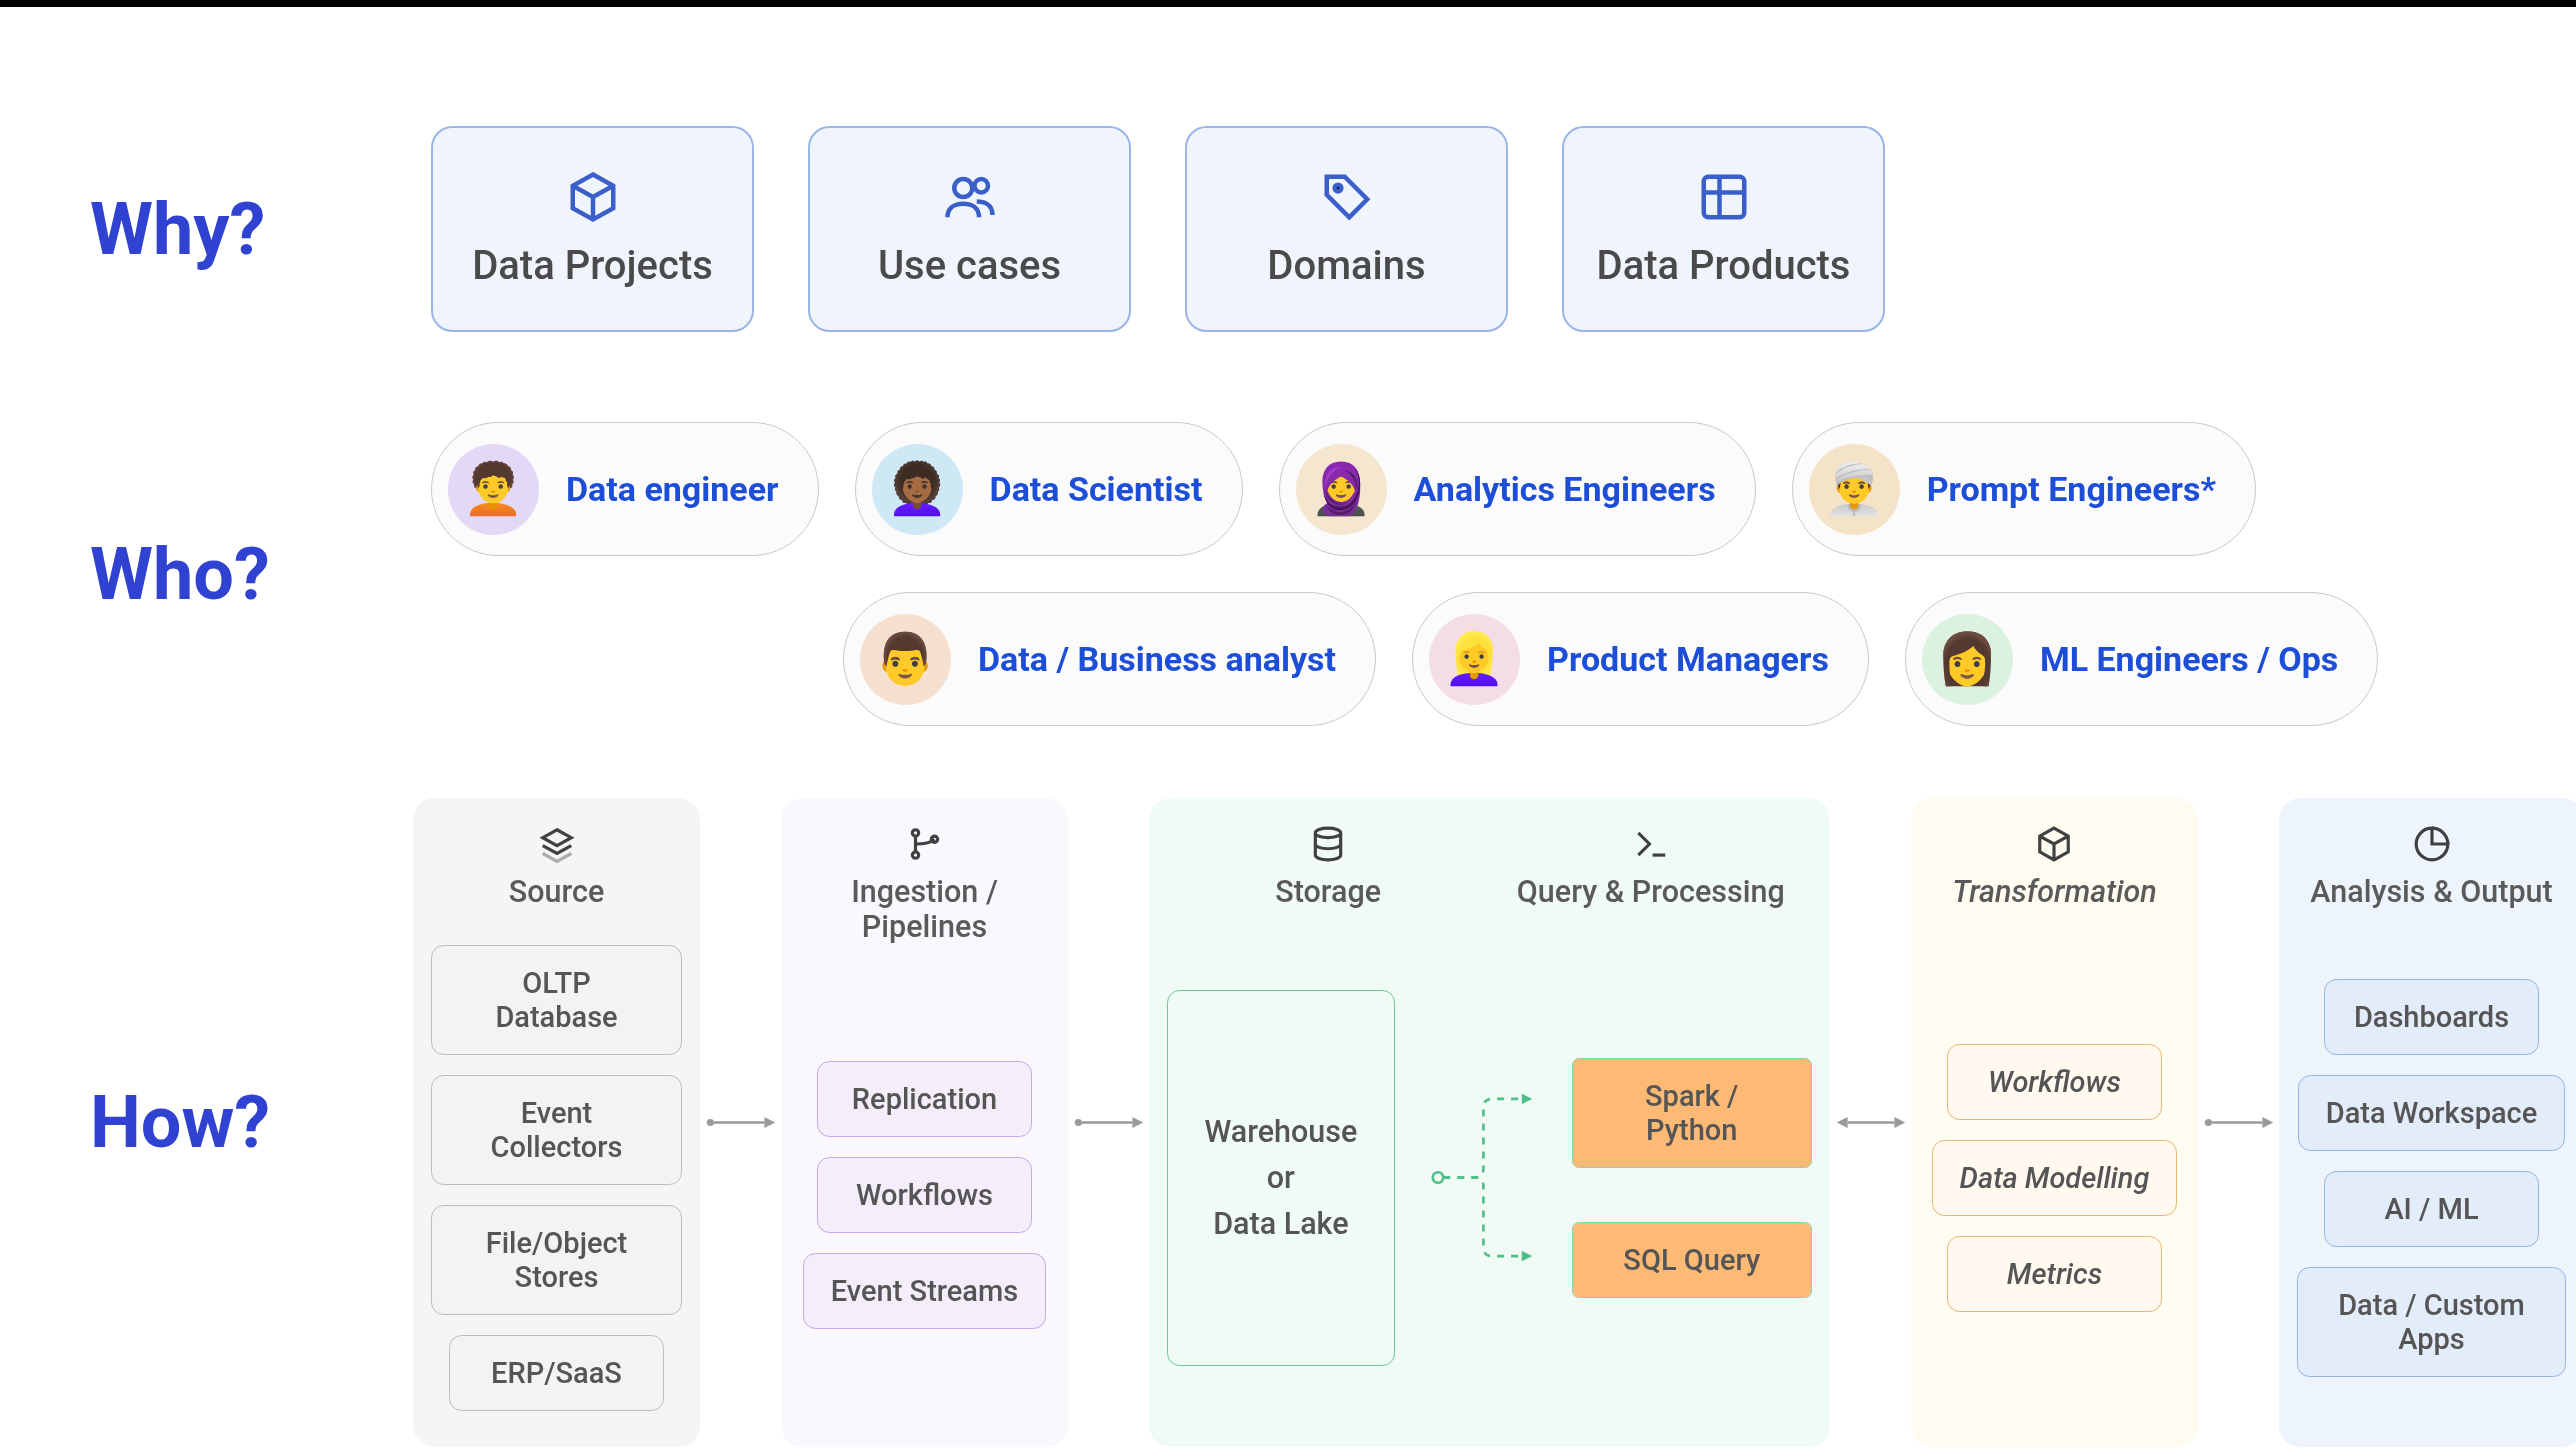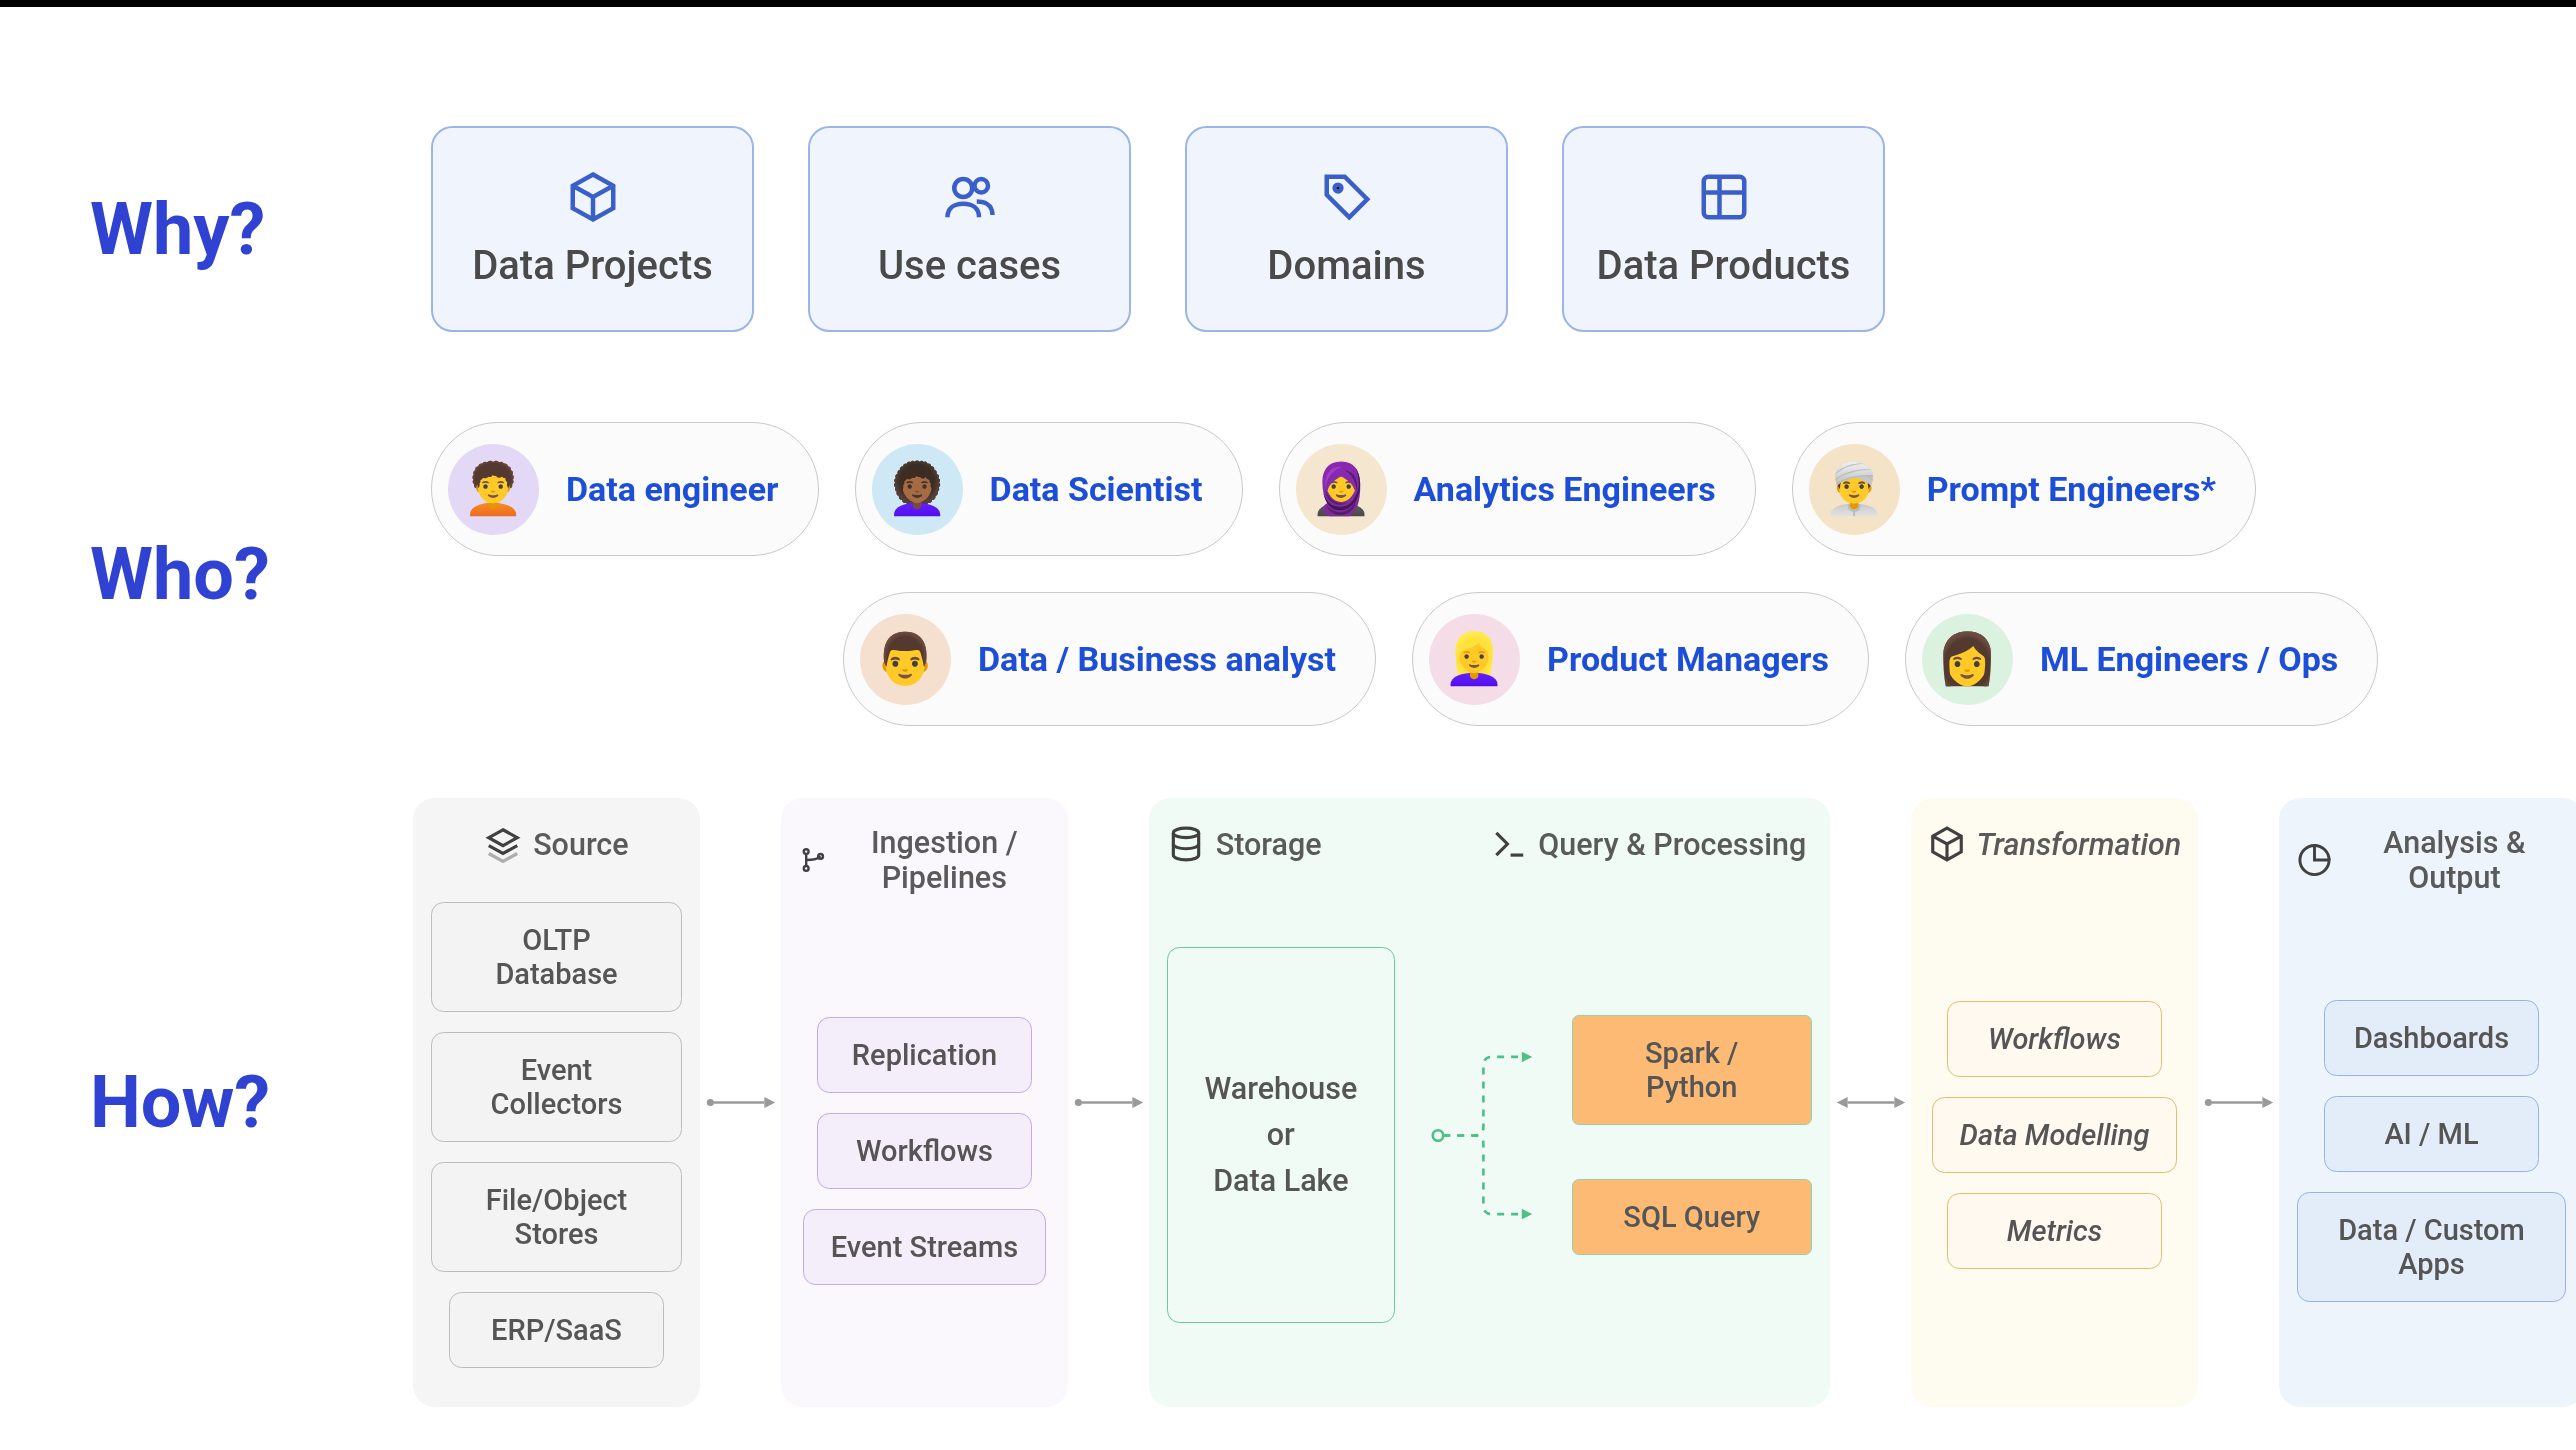--- a/index.html
+++ b/index.html
@@ -60,21 +60,21 @@
   .who-label { font-size: 34px; font-weight: 700; color: #1d4ed8; white-space:nowrap;}
 
   .how-container { display:flex; align-items:center; }
   .how-lanes { flex:1; display:flex; gap:0px; align-items:stretch; position:relative; margin-left:18px;}
   .lane {
     border-radius: 21.5px;
     padding: 27px 18px 36px 18px;
     display:flex; flex-direction:column; align-items:center;
     min-height: 609px;
   }
-  .lane-header { display:flex; flex-direction:row; align-items:center; gap:10.8px; margin-bottom:36px;}
+  .lane-header { display:flex; flex-direction:column; align-items:center; gap:10.8px; margin-bottom:36px;}
   .lane-header svg { width:38px; height:38px; stroke:#404040; fill:none; stroke-width:2;}
   .lane-title { font-size:30.5px; color:#5A5A5A; font-weight:500; text-align:center;}
   .lane-items { display:flex; flex-direction:column; gap:20px; align-items:center; justify-content:center; flex:1;}
   .chip {
     border-radius: 12.5px;
     padding: 20px 27px;
     font-size: 29px;
     color: #555;
     text-align:center;
     min-width: 215px;
@@ -343,20 +343,21 @@
 
     <div class="lane output">
       <div class="lane-header">
         <svg viewBox="0 0 24 24">
             <use href="#ic-piechart"></use>
           </svg>
         <div class="lane-title">Analysis &amp; Output</div>
       </div>
       <div class="lane-items">
         <div class="chip blue">Dashboards</div>
+        <div class="chip blue">Data Workspace</div>
         <div class="chip blue">AI / ML</div>
         <div class="chip blue">Data / Custom Apps</div>
       </div>
     </div>
 
   </div>
 </div>
 
 
 </body></html>

